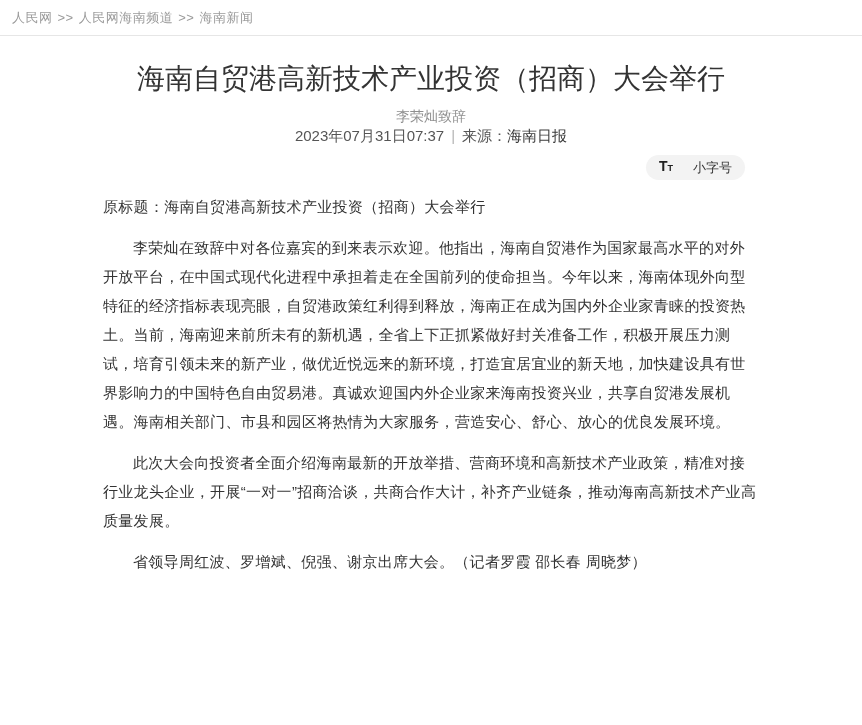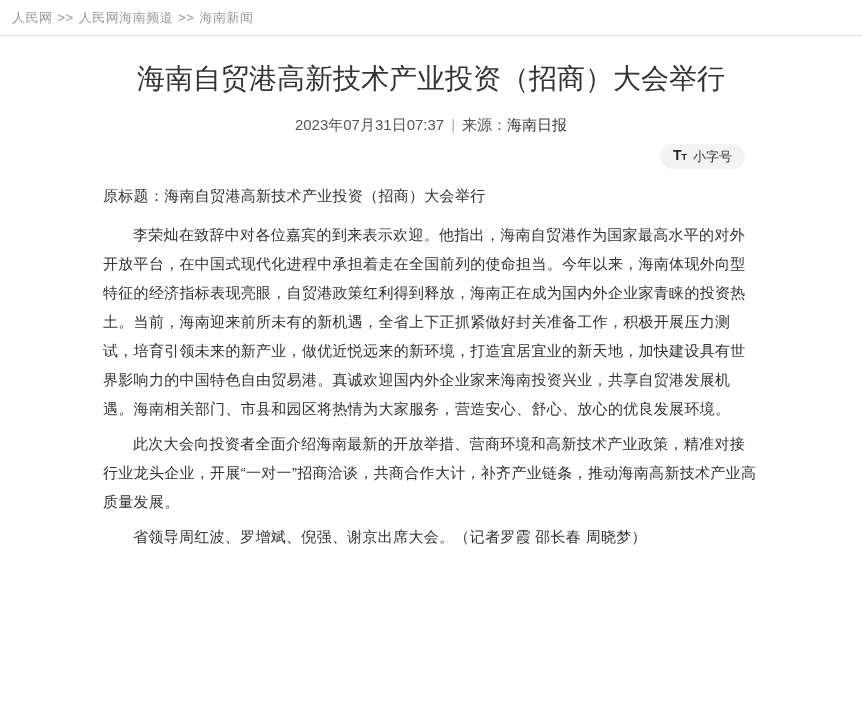--- a/index.html
+++ b/index.html
@@ -47,21 +47,21 @@
     text-align: center;
     color: #333333;
   }
   .article-subtitle {
     margin-top: 12px;
     text-align: center;
     font-size: 14px;
     color: #8f8f8f;
   }
   .article-meta {
-    margin-top: 20px;
+    margin-top: 1px;
     text-align: center;
     font-size: 15px;
     color: #555555;
   }
   .article-meta .meta-sep {
     margin: 0 7px;
     color: #b5b5b5;
   }
   .article-meta .source-link {
     color: #3a3a3a;
@@ -69,21 +69,21 @@
     cursor: pointer;
   }
   .toolbar {
     margin-top: 9px;
     text-align: right;
     padding-right: 14px;
   }
   .font-size-btn {
     display: inline-flex;
     align-items: center;
-    gap: 6px;
+    gap: 20px;
     background: #f3f3f3;
     border: none;
     border-radius: 13px;
     padding: 4px 13px;
     font-family: inherit;
     font-size: 13px;
     color: #333333;
     cursor: pointer;
     line-height: 15px;
   }
@@ -92,41 +92,42 @@
   .t-icon .t-small { font-size: 9px; font-weight: 600; }
   
   .article-body {
     margin-top: 12px;
     font-size: 15px;
     line-height: 29px;
     color: #333333;
     letter-spacing: 0.3px;
   }
   .article-body p {
-    margin: 4px 0 6px 0;
+    margin: 12px 0 6px 0;
     text-indent: 2em;
   }
   .article-body p.original-title {
     text-indent: 0;
     margin-bottom: 10px;
   }
 </style>
 </head>
 <body>
 
 <div class="breadcrumb">
   <a href="#">人民网</a><span class="sep">&gt;&gt;</span><a href="#">人民网海南频道</a><span class="sep">&gt;&gt;</span><a href="#">海南新闻</a>
 </div>
 
 <hr class="header-divider">
 
 <div class="article">
 
   <h1 class="article-title">海南自贸港高新技术产业投资（招商）大会举行</h1>
 
+  <div class="article-subtitle">李荣灿致辞</div>
 
   <div class="article-meta">
     <span>2023年07月31日07:37</span><span class="meta-sep">|</span><span>来源：</span><a href="#" class="source-link">海南日报</a>
   </div>
 
   <div class="toolbar">
     <button class="font-size-btn">
       <span class="t-icon"><span class="t-big">T</span><span class="t-small">T</span></span>
       <span>小字号</span>
     </button>

